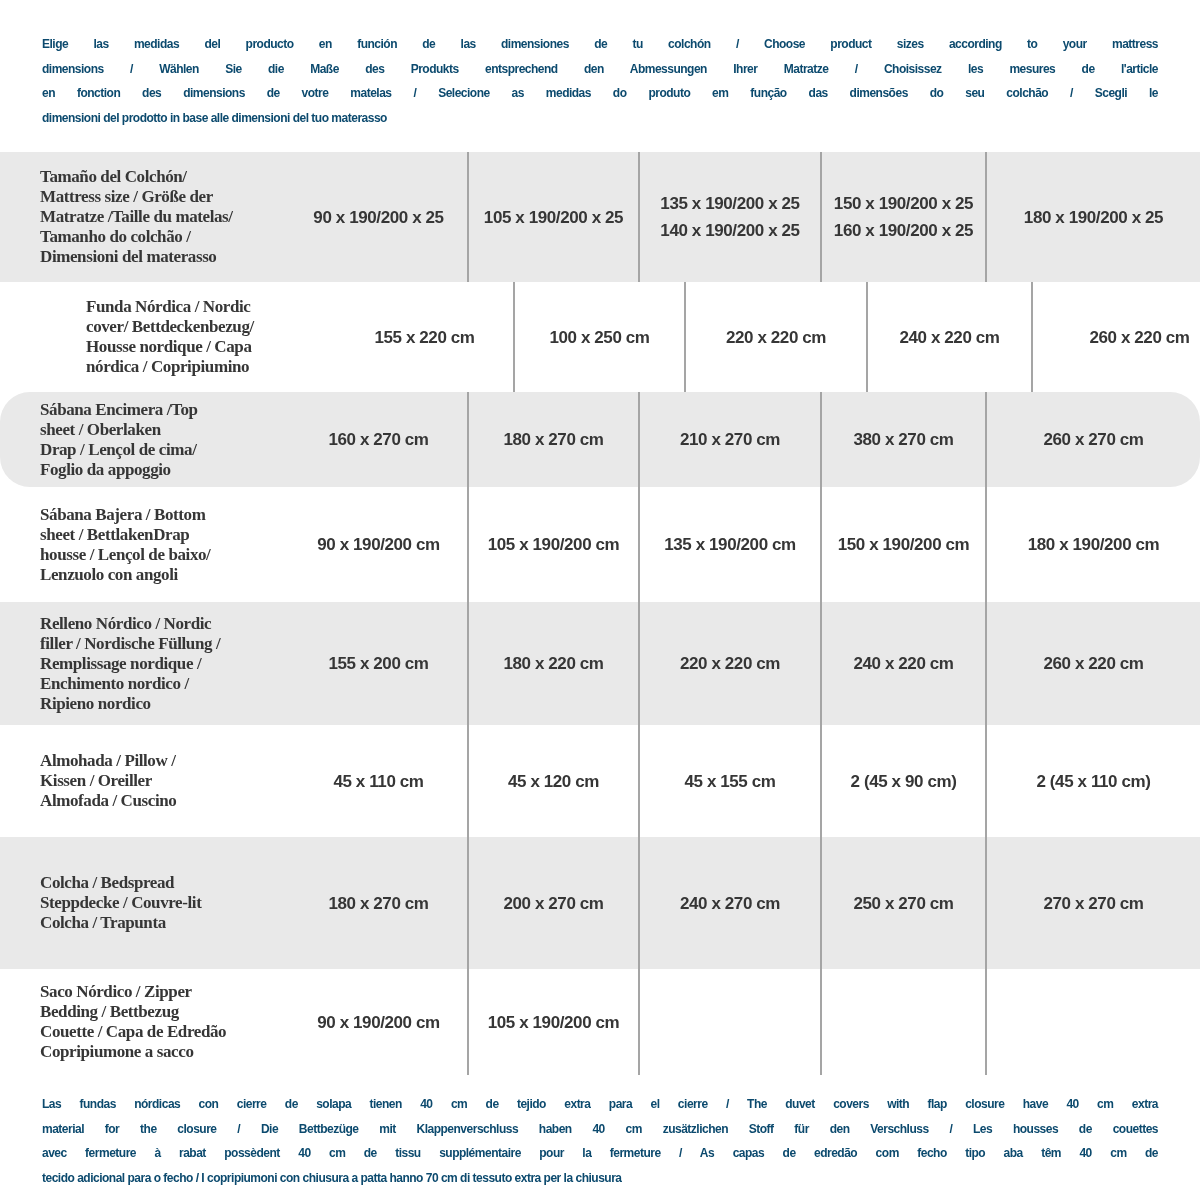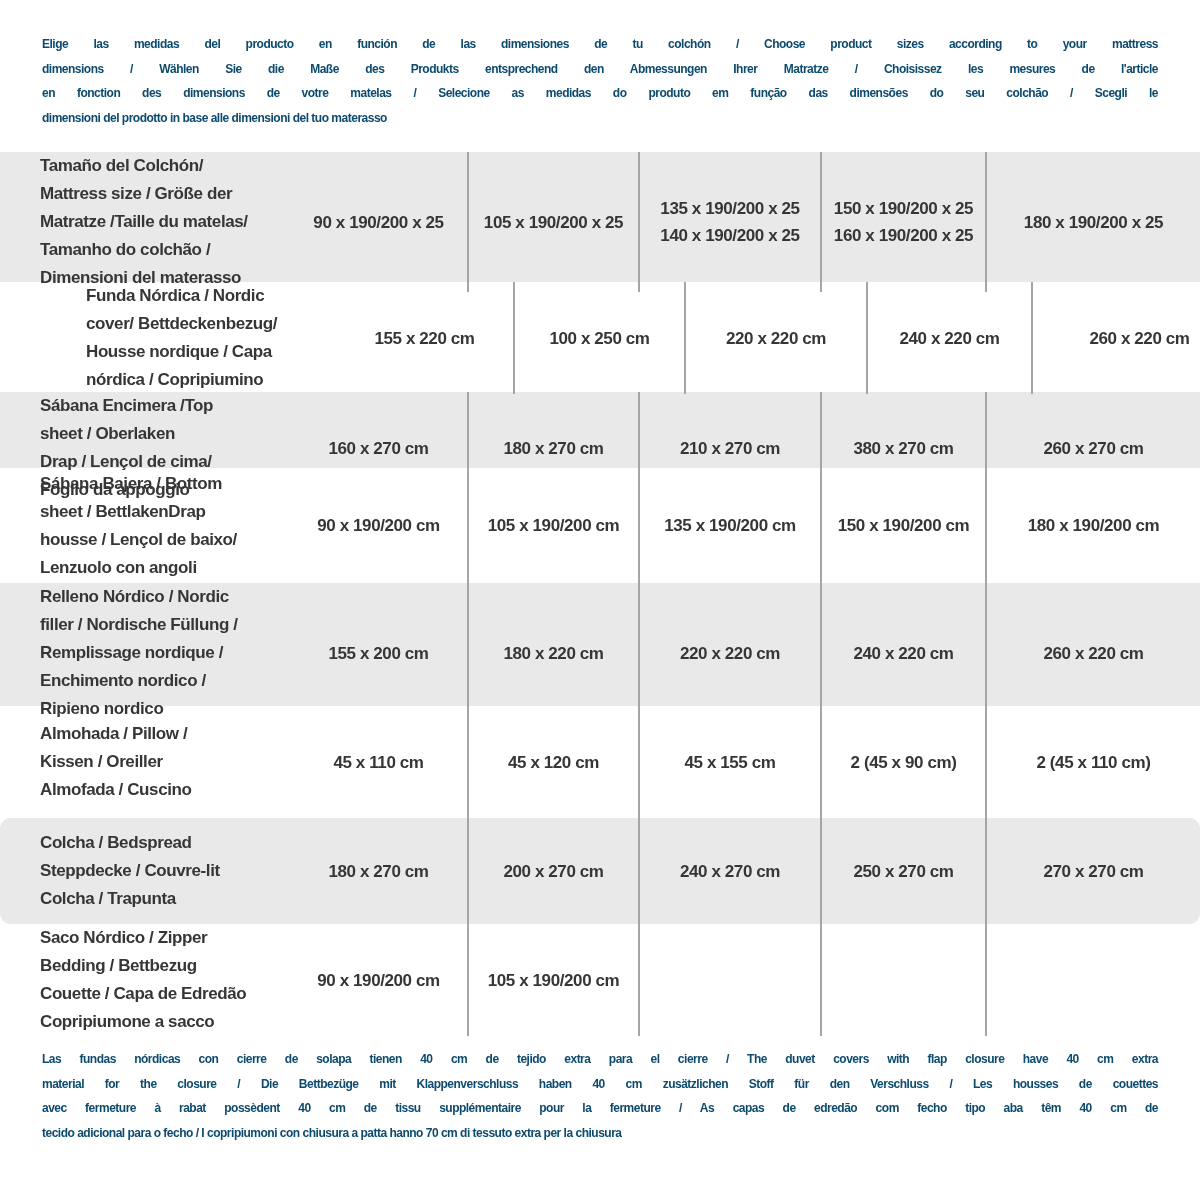--- a/index.html
+++ b/index.html
@@ -14,31 +14,31 @@
   .para-top{margin-top:32px;}
   .para-bottom{margin-top:17px;}
   .pline{text-align:justify;text-align-last:justify;}
   .pline.last{text-align:left;text-align-last:left;}
   
   .size-table{margin-top:22px;width:1200px;}
   .t-row{display:grid;grid-template-columns:290px 177px 171px 182px 165px 215px;}
   .t-row:nth-child(odd){background:#e9e9e9;}
   .t-row:nth-child(1){height:130px;}
   .t-row:nth-child(2){height:110px;padding-left:46px;}
-  .t-row:nth-child(3){height:76px;}
+  .t-row:nth-child(3){height:95px;border-radius:30px;}
   .t-row:nth-child(4){height:115px;border-radius:16px;}
   .t-row:nth-child(5){height:123px;}
   .t-row:nth-child(6){height:112px;}
-  .t-row:nth-child(7){height:106px;border-radius:11px;}
+  .t-row:nth-child(7){height:132px;}
   .t-row:nth-child(8){height:106px;}
   .cell{white-space:pre-line;letter-spacing:-0.4px;font-size:17px;}
   .cell.label{
     display:flex;align-items:center;
     padding-left:40px;padding-right:8px;
-    line-height:28px;text-align:left;
+    line-height:20px;text-align:left;font-family:Liberation Serif, serif;
   }
   .cell.val{
     display:flex;align-items:center;justify-content:center;
     text-align:center;line-height:27px;
   }
   .cell.bl{border-left:2px solid #a5a5a5;}
 </style>
 </head>
 <body>
 

